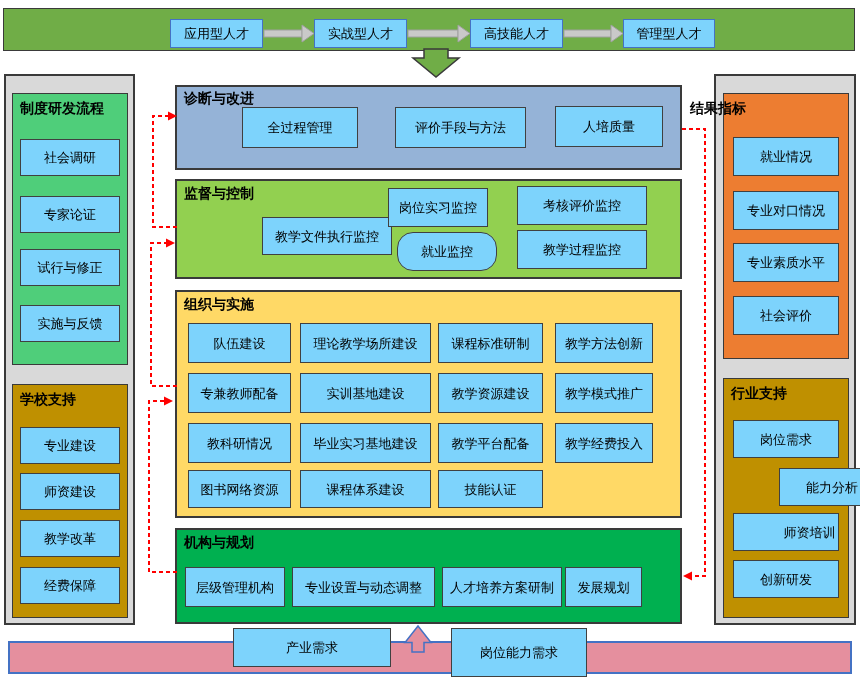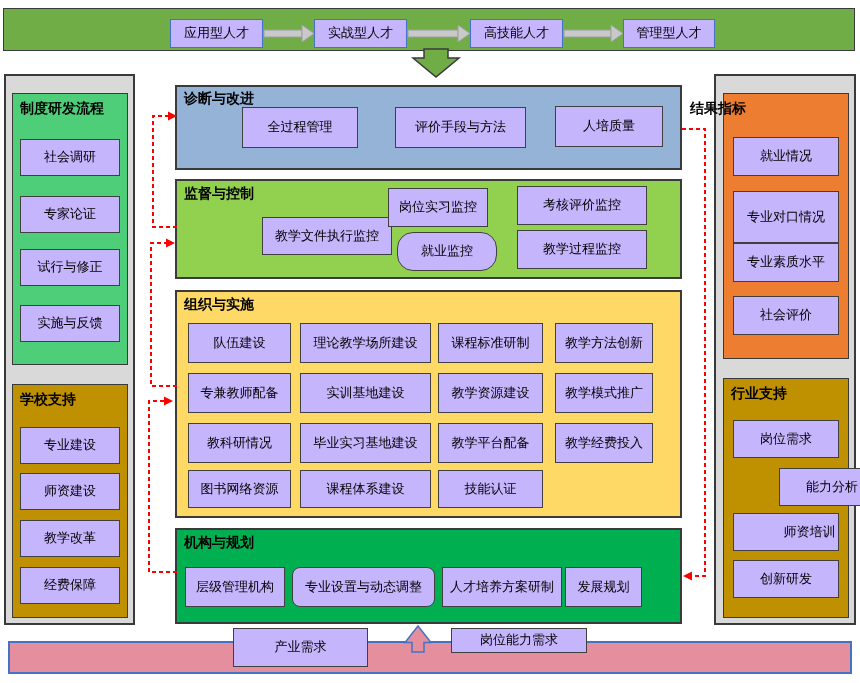--- a/index.html
+++ b/index.html
@@ -4,23 +4,23 @@
 <style>
   html,body{margin:0;padding:0;background:#fff;}
   #canvas{
     position:relative;width:860px;height:683px;background:#ffffff;overflow:hidden;
     font-family:"Liberation Sans","DejaVu Sans",sans-serif;color:#000;
   }
   .panel{position:absolute;box-sizing:border-box;border:2px solid #3a3a3a;z-index:1;}
   .subpanel{position:absolute;box-sizing:border-box;border:1.5px solid #3a3a3a;z-index:2;}
   .panel-title{position:absolute;z-index:3;font-weight:bold;font-size:14px;line-height:14px;white-space:nowrap;}
   .wbox{
-    position:absolute;box-sizing:border-box;background:#c4b5fd;border:1.5px solid #404040;
+    position:absolute;box-sizing:border-box;background:#7dd3fc;border:1.5px solid #404040;
     display:flex;align-items:center;justify-content:center;text-align:center;
-    font-size:13px;line-height:15px;z-index:4;white-space:nowrap;font-family:Liberation Mono, monospace;
+    font-size:13px;line-height:15px;z-index:4;white-space:nowrap;
   }
   .topbox{border:1.5px solid #4472c4;}
   .bar-top{background:#70ad47;}
   .bar-bottom{background:#e58f9e;border:2px solid #4472c4;}
   .p-blue{background:#95b3d7;}
   .p-lgreen{background:#92d050;}
   .p-yellow{background:#ffd966;}
   .p-dgreen{background:#00b050;}
   .p-green{background:#4fce7a;}
   .p-olive{background:#bf9000;}
@@ -79,21 +79,21 @@
       <span>经费保障</span>
     </div>
 
   <div class="panel p-gray" style="left:714px;top:74px;width:142px;height:551px;"></div>
 
   <div class="subpanel p-orange" style="left:723px;top:93px;width:126px;height:266px;"></div>
   <div class="panel-title" style="left:690px;top:101px;">结果指标</div>
   <div class="wbox" style="left:733px;top:137px;width:106px;height:39px;">
       <span>就业情况</span>
     </div>
-  <div class="wbox" style="left:733px;top:191px;width:106px;height:52px;">
+  <div class="wbox" style="left:733px;top:191px;width:106px;height:39px;">
       <span>专业对口情况</span>
     </div>
   <div class="wbox" style="left:733px;top:243px;width:106px;height:39px;">
       <span>专业素质水平</span>
     </div>
   <div class="wbox" style="left:733px;top:296px;width:106px;height:39px;">
       <span>社会评价</span>
     </div>
 
   <div class="subpanel p-olive" style="left:723px;top:378px;width:126px;height:240px;"></div>
@@ -187,35 +187,35 @@
     </div>
   <div class="wbox" style="left:438px;top:470px;width:105px;height:38px;">
       <span>技能认证</span>
     </div>
 
   <div class="panel p-dgreen" style="left:175px;top:528px;width:507px;height:96px;"></div>
   <div class="panel-title" style="left:184px;top:535px;">机构与规划</div>
   <div class="wbox" style="left:185px;top:567px;width:100px;height:40px;">
       <span>层级管理机构</span>
     </div>
-  <div class="wbox" style="left:292px;top:567px;width:143px;height:40px;border-radius:8px;">
+  <div class="wbox" style="left:292px;top:567px;width:143px;height:40px;">
       <span>专业设置与动态调整</span>
     </div>
   <div class="wbox" style="left:442px;top:567px;width:120px;height:40px;">
       <span>人才培养方案研制</span>
     </div>
   <div class="wbox" style="left:565px;top:567px;width:77px;height:40px;">
       <span>发展规划</span>
     </div>
 
   <div class="panel bar-bottom" style="left:8px;top:641px;width:844px;height:33px;"></div>
-  <div class="wbox" style="left:233px;top:628px;width:135px;height:39px;z-index:5;">
+  <div class="wbox" style="left:233px;top:628px;width:158px;height:39px;z-index:5;">
       <span>产业需求</span>
     </div>
-  <div class="wbox" style="left:451px;top:628px;width:136px;height:25px;z-index:5;">
+  <div class="wbox" style="left:451px;top:628px;width:136px;height:49px;z-index:5;">
       <span>岗位能力需求</span>
     </div>
 
   <svg id="overlay" viewBox="0 0 860 683" xmlns="http://www.w3.org/2000/svg">
 
     <g fill="#c9c9c9" stroke="#a0a0a0" stroke-width="1">
       <rect x="264" y="30" width="38" height="7"></rect>
       <polygon points="302,25 302,42 314,33.5"></polygon>
     </g>
     <g fill="#c9c9c9" stroke="#a0a0a0" stroke-width="1">

